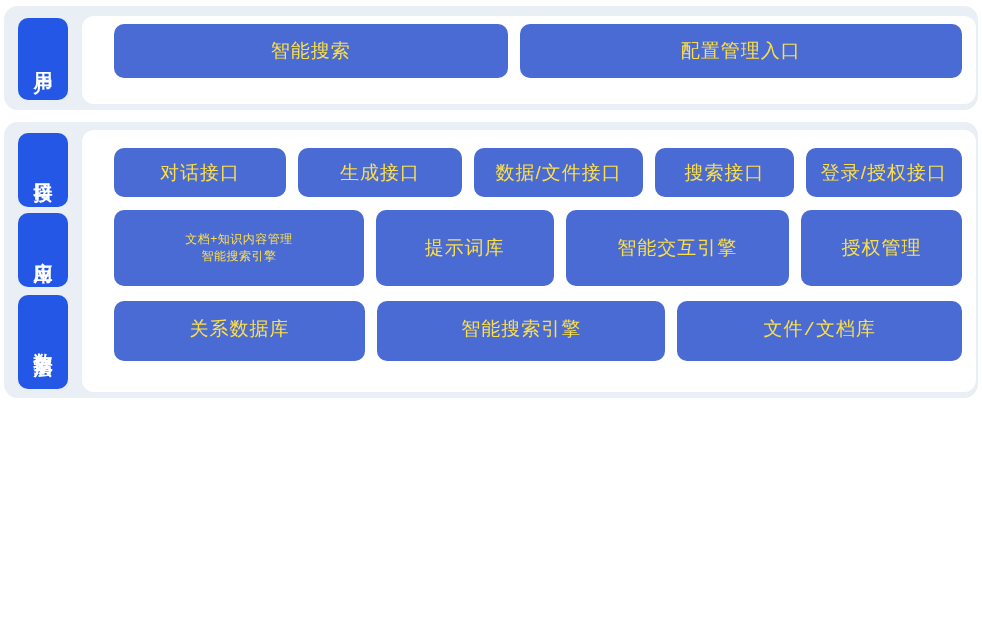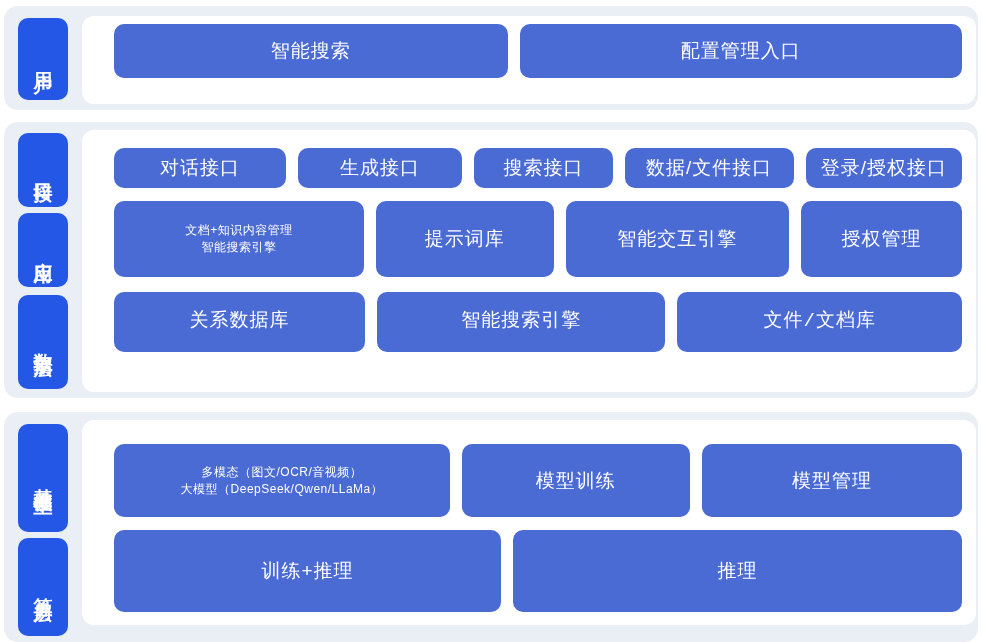--- a/index.html
+++ b/index.html
@@ -58,30 +58,30 @@
     margin-right: 2px;
     display: flex;
     flex-direction: column;
   }
   .card-a { margin-top: 10px; height: 88px;  padding: 8px 14px 0 32px; }
   .card-b { margin-top: 8px;  height: 262px; padding: 18px 14px 0 32px; }
   .card-c { margin-top: 8px;  height: 205px; padding: 24px 14px 0 32px; }
 
   .row { display: flex; flex-direction: row; gap: 12px; }
   .row-a  { height: 54px; }
-  .row-b1 { height: 40px; }
+  .row-b1 { height: 49px; }
   .row-b2 { height: 76px; margin-top: 13px; }
   .row-b3 { height: 60px; margin-top: 15px; font-family: Liberation Mono, monospace; }
   .row-c1 { height: 73px; }
   .row-c2 { height: 82px; margin-top: 13px; }
 
   .btn {
     background: #4a6ad4;
     border-radius: 10px;
-    color: #ffffff;
+    color: #fde047;
     display: flex;
     align-items: center;
     justify-content: center;
     text-align: center;
     font-size: 19px;
     letter-spacing: 1px;
     line-height: 1.35;
     white-space: pre-line;
   }
   .btn-2line { font-size: 12px; line-height: 1.4; letter-spacing: 0.5px; }
@@ -106,51 +106,33 @@
   <div class="panel panel-b">
     <div class="chip-col">
       <div class="chip chip-api">接口</div>
       <div class="chip chip-app">应用</div>
       <div class="chip chip-data">数据层</div>
     </div>
     <div class="card card-b">
       <div class="row row-b1">
         <div class="btn" style="flex:175 1 0">对话接口</div>
         <div class="btn" style="flex:167 1 0">生成接口</div>
+        <div class="btn" style="flex:172 1 0">数据/文件接口</div>
         <div class="btn" style="flex:141 1 0">搜索接口</div>
-        <div class="btn" style="flex:172 1 0">数据/文件接口</div>
         <div class="btn" style="flex:159 1 0">登录/授权接口</div>
       </div>
       <div class="row row-b2">
         <div class="btn btn-2line" style="flex:253 1 0">文档+知识内容管理
 智能搜索引擎</div>
         <div class="btn" style="flex:180 1 0">提示词库</div>
         <div class="btn" style="flex:226 1 0">智能交互引擎</div>
         <div class="btn" style="flex:163 1 0">授权管理</div>
       </div>
       <div class="row row-b3">
         <div class="btn" style="flex:254 1 0">关系数据库</div>
         <div class="btn" style="flex:292 1 0">智能搜索引擎</div>
         <div class="btn" style="flex:288 1 0">文件/文档库</div>
       </div>
     </div>
   </div>
 
-  <div class="panel panel-c">
-    <div class="chip-col">
-      <div class="chip chip-foundation">基础模型</div>
-      <div class="chip chip-compute">算力层</div>
-    </div>
-    <div class="card card-c">
-      <div class="row row-c1">
-        <div class="btn btn-2line" style="flex:333 1 0">多模态（图文/OCR/音视频）
-大模型（DeepSeek/Qwen/LLaMa）</div>
-        <div class="btn" style="flex:226 1 0">模型训练</div>
-        <div class="btn" style="flex:258 1 0">模型管理</div>
-      </div>
-      <div class="row row-c2">
-        <div class="btn" style="flex:388 1 0">训练+推理</div>
-        <div class="btn" style="flex:450 1 0">推理</div>
-      </div>
-    </div>
-  </div>
 
 </div>
 
 </body></html>

